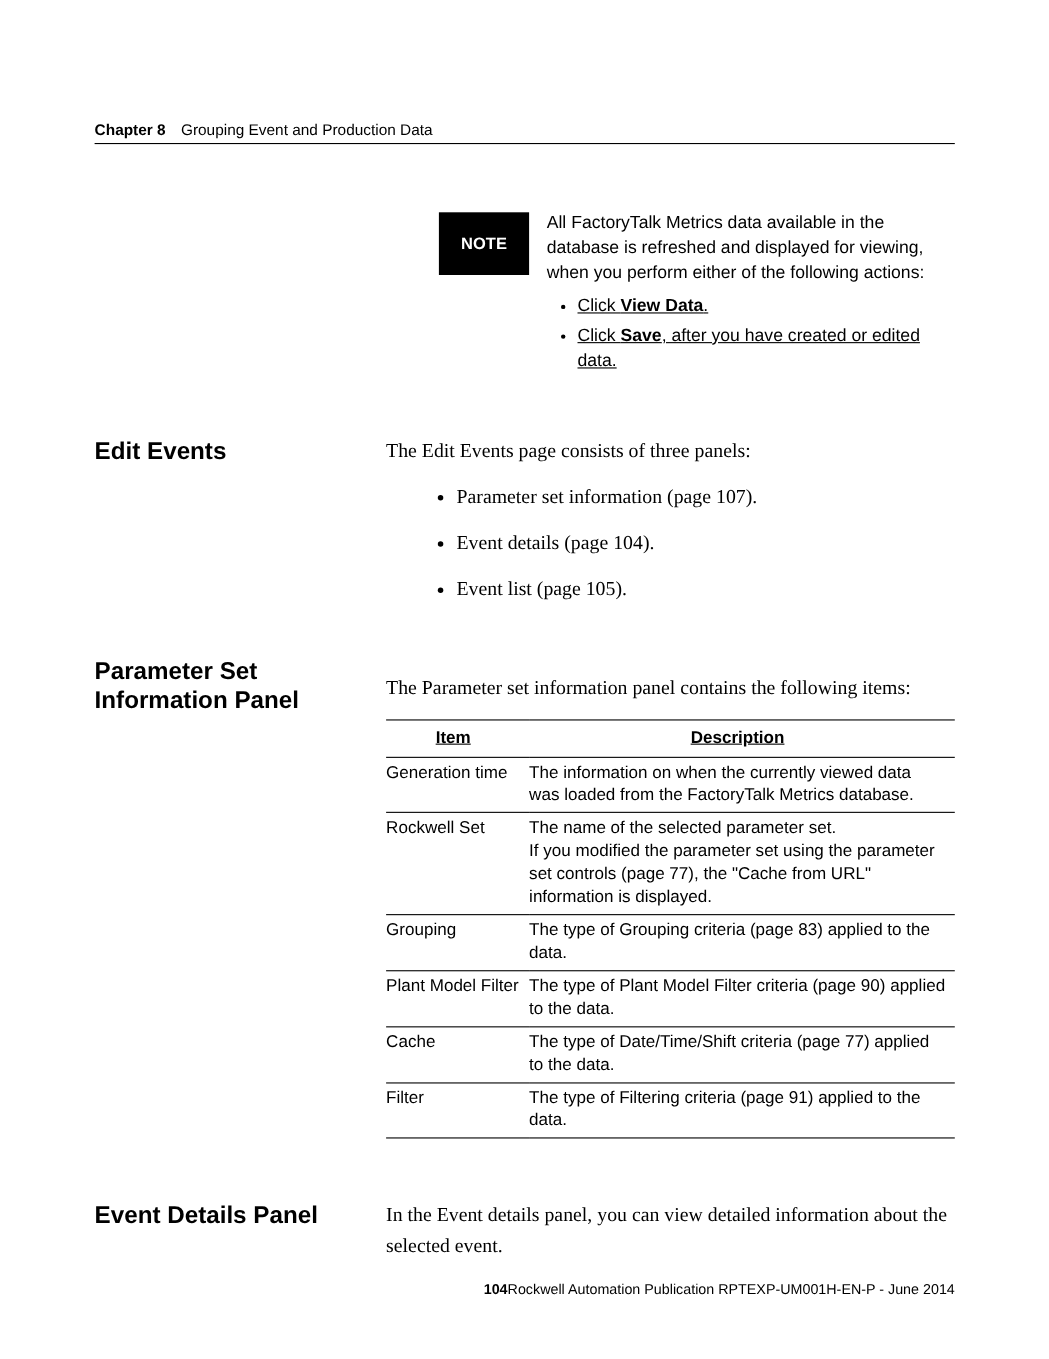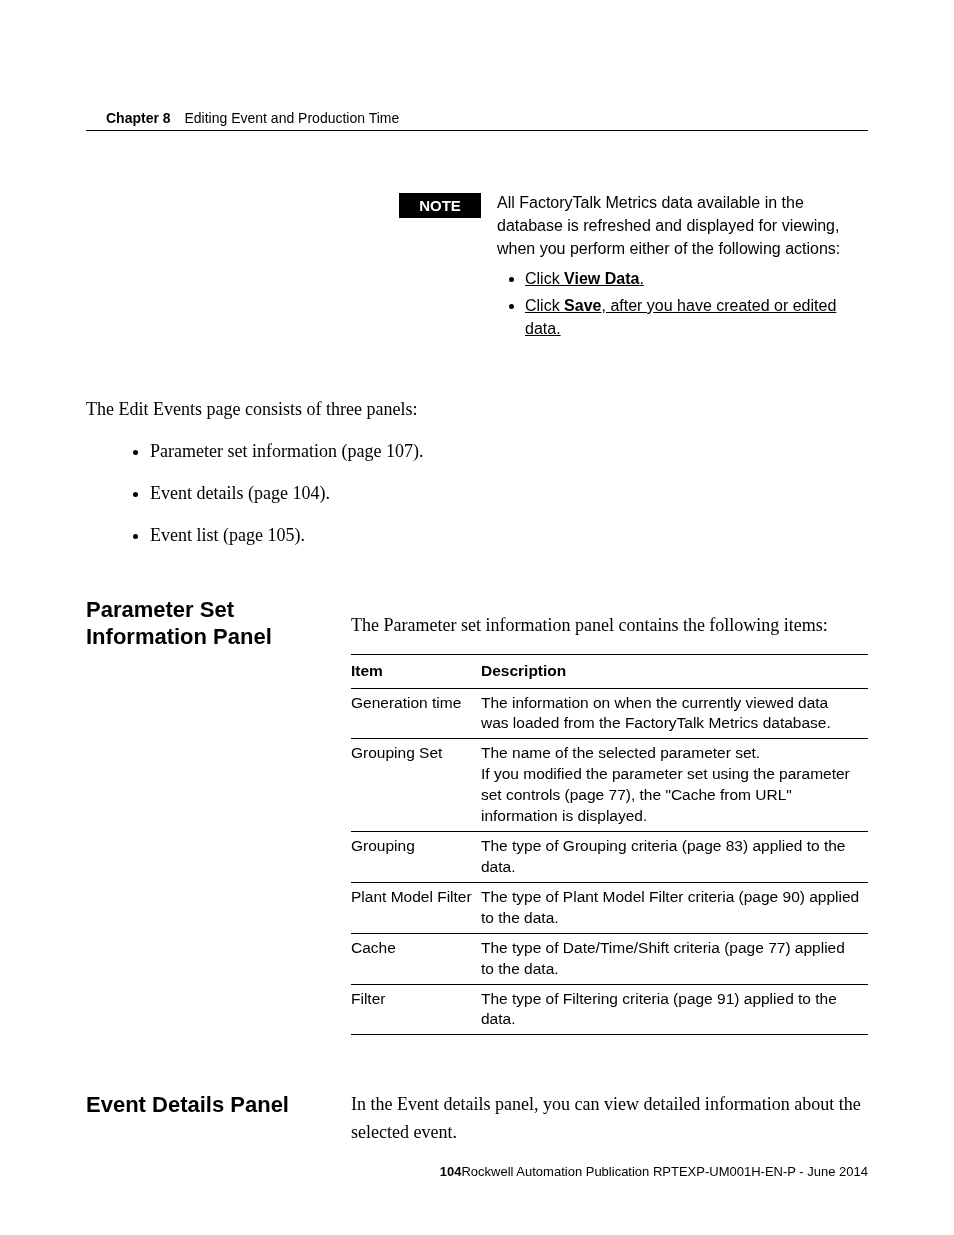--- a/index.html
+++ b/index.html
@@ -22,21 +22,20 @@
     box-sizing: border-box;
   }
   .running-head {
     font-family: "Myriad Pro", "Segoe UI", Arial, Helvetica, sans-serif;
     font-size: 14px;
     color: #000;
   }
   .running-head .chap {
     font-weight: 700;
     margin-right: 10px;
-    margin-left: 20px;
   }
   .hr-top {
     border: none;
     border-top: 1px solid #000;
     margin: 4px 0 0 0;
   }
   .content {
     margin-top: 60px;
   }
   .row {
@@ -63,21 +62,21 @@
     margin-bottom: 52px;
   }
   .note-badge {
     background: #000;
     color: #fff;
     font-family: "Myriad Pro", "Segoe UI", Arial, Helvetica, sans-serif;
     font-weight: 700;
     font-size: 15px;
     width: 82px;
     text-align: center;
-    padding: 4px 0;
+    padding: 20px 0;
     flex: 0 0 auto;
     margin-right: 16px;
     margin-top: 2px;
   }
   .note-text {
     font-family: "Myriad Pro", "Segoe UI", Arial, Helvetica, sans-serif;
     font-size: 16px;
     line-height: 1.45;
   }
   .note-text ul {
@@ -95,25 +94,26 @@
   .section-gap { height: 32px; }
   table.info {
     border-collapse: collapse;
     width: 100%;
     font-family: "Myriad Pro", "Segoe UI", Arial, Helvetica, sans-serif;
     font-size: 15.5px;
     line-height: 1.35;
     margin-top: 14px;
   }
   table.info th {
-    text-align: left;
+    text-align: center;
     font-weight: 700;
     border-top: 1.5px solid #000;
     border-bottom: 1px solid #000;
     padding: 6px 8px 6px 0;
+    text-decoration: underline;
   }
   table.info td {
     border-bottom: 1px solid #000;
     padding: 4px 8px 4px 0;
     vertical-align: top;
   }
   table.info col.item { width: 130px; }
   .footer {
     position: absolute;
     bottom: 56px;
@@ -127,21 +127,21 @@
   .footer .pnum { font-weight: 700; }
   .bold { font-weight: 700; }
 </style>
 </head>
 <body>
 
 <div class="page">
 
   <div class="running-head">
     <span class="chap">Chapter 8</span>
-    <span>Editing Event and Production Time</span>
+    <span>Grouping Event and Production Data</span>
   </div>
   <hr class="hr-top">
 
   <div class="content">
 
     <div class="note-block">
       <div class="note-badge">NOTE</div>
       <div class="note-text">
         <span>All FactoryTalk Metrics data available in the database is refreshed and displayed for viewing, when you perform either of the following actions:</span>
         <ul>
@@ -149,20 +149,21 @@
             <span>Click </span><span class="bold">View Data</span><span>.</span>
           </li>
           <li>
             <span>Click </span><span class="bold">Save</span><span>, after you have created or edited data.</span>
           </li>
         </ul>
       </div>
     </div>
 
     <div class="row">
+      <div class="side-col">Edit Events</div>
       <div class="body-col">
         <p>The Edit Events page consists of three panels:</p>
         <ul>
           <li>Parameter set information (page 107).</li>
           <li>Event details (page 104).</li>
           <li>Event list (page 105).</li>
         </ul>
       </div>
     </div>
 
@@ -183,21 +184,21 @@
               <th>Item</th>
               <th>Description</th>
             </tr>
           </thead>
           <tbody>
             <tr>
               <td>Generation time</td>
               <td>The information on when the currently viewed data was loaded from the FactoryTalk Metrics database.</td>
             </tr>
             <tr>
-              <td>Grouping Set</td>
+              <td>Rockwell Set</td>
               <td style="white-space:pre-line;">The name of the selected parameter set.
 If you modified the parameter set using the parameter set controls (page 77), the "Cache from URL" information is displayed.</td>
             </tr>
             <tr>
               <td>Grouping</td>
               <td>The type of Grouping criteria (page 83) applied to the data.</td>
             </tr>
             <tr>
               <td>Plant Model Filter</td>
               <td>The type of Plant Model Filter criteria (page 90) applied to the data.</td>

